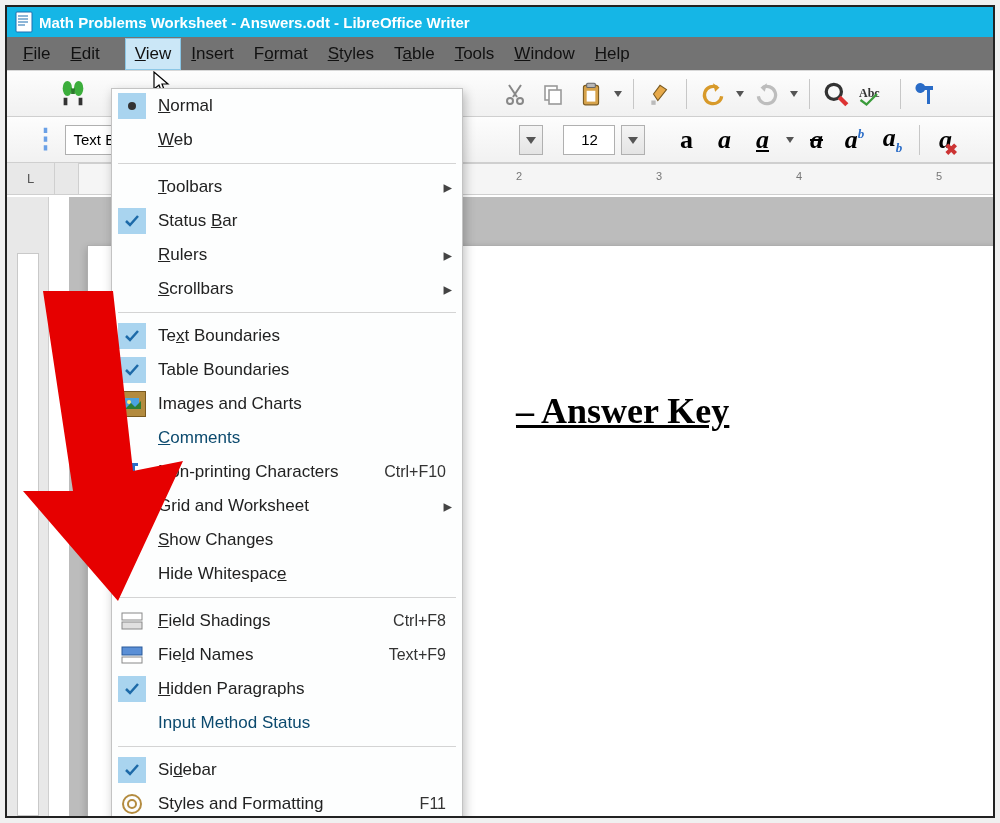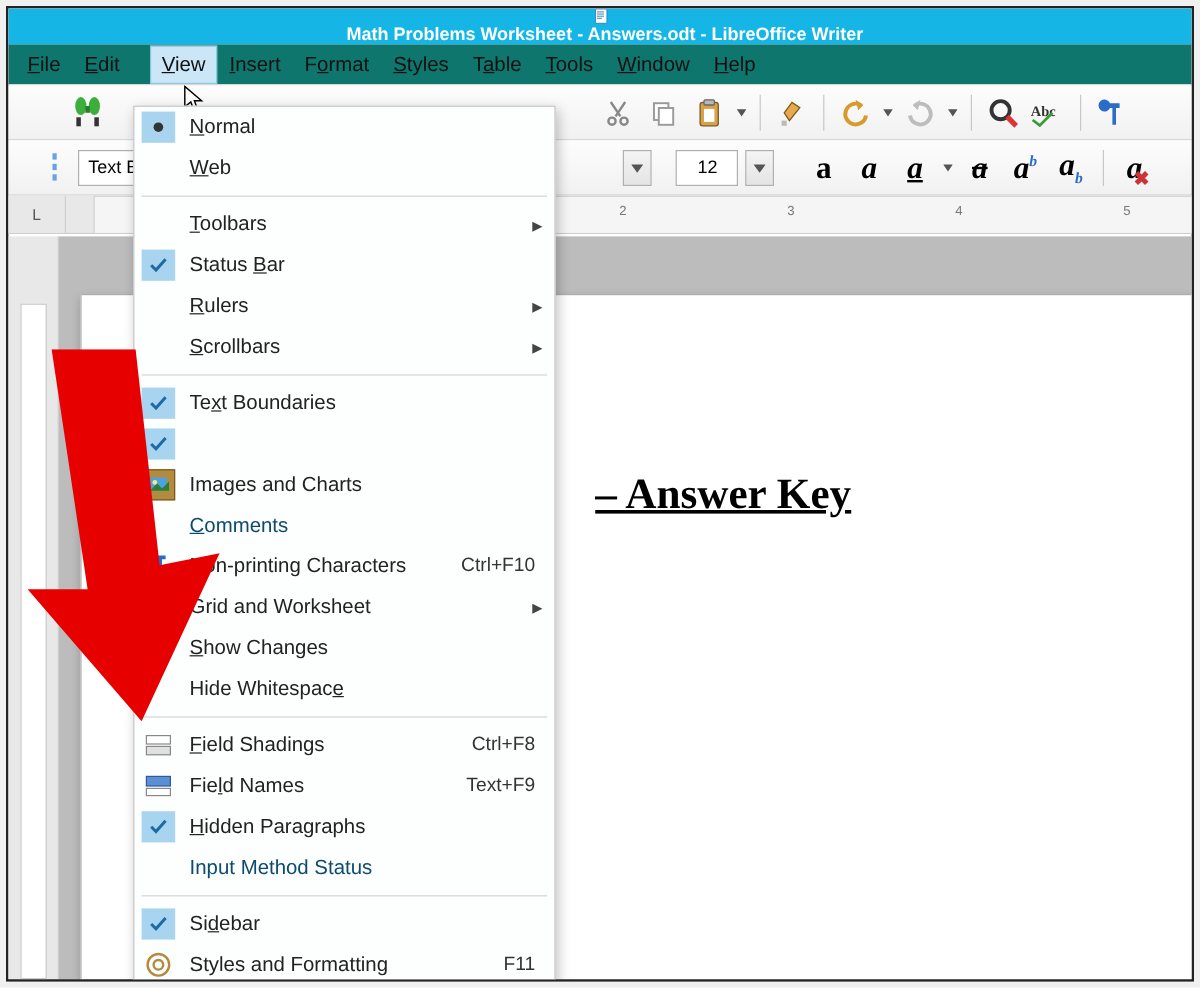--- a/index.html
+++ b/index.html
@@ -16,28 +16,27 @@
     background: #fff;
     overflow: hidden;
   }
 
   
   .titlebar {
     height: 30px;
     background: #15b6e6;
     display: flex; align-items: center;
     padding-left: 8px;
-    flex-direction: column;
   }
   .titlebar .doc-icon { width: 18px; height: 22px; margin-right: 6px; }
   .titlebar-text { color: #fff; font-size: 15px; font-weight: 600; }
 
   
   .menubar {
-    height: 34px; background: #0f766e;
+    height: 34px; background: #737373;
     display: flex; align-items: center;
     padding: 0 6px;
     border-bottom: 1px solid #d8d8d8;
   }
   .menubar .menuitem {
     padding: 6px 10px;
     font-size: 17px;
     color: #111;
     position: relative;
     cursor: default;
@@ -136,20 +135,21 @@
     flex:1; position:relative; background:#f5f5f5;
     border-top:1px solid #cfcfcf;
   }
   .ruler-h .marks { position:absolute; inset:0; }
   .ruler-h .num { position:absolute; top:6px; font-size:11px; color:#777; transform:translateX(-50%); }
 
   
   .docarea {
     position:absolute; left:0; top:190px; right:0; bottom:0;
     display:flex;
+    gap:20px;
   }
   .vruler {
     width:42px; background:#e8e8e8; border-right:1px solid #cfcfcf;
     position:relative;
   }
   .vruler .inner {
     position:absolute; left:10px; top:56px; width:22px; bottom:0;
     background:#fff; border:1px solid #c9c9c9;
   }
   .page {
@@ -428,20 +428,21 @@
       <div class="labelcol">Te<span class="ul">x</span>t Boundaries</div>
     </div>
     <div class="dd-item">
       <div class="iconcol">
           <div class="check-box">
             <svg width="18" height="18">
               <path d="M3 9 L7 13 L15 4" stroke="#1d6aa8" stroke-width="2.5" fill="none"></path>
             </svg>
           </div>
         </div>
+      <div class="labelcol">Table Boundaries</div>
     </div>
     <div class="dd-item">
       <div class="iconcol">
           <div class="check-box" style="background:#b38b3f;border:1px solid #7a5a20">
             <svg width="18" height="18">
               <rect x="2" y="3" width="14" height="11" fill="#4aa3e0"></rect>
               <circle cx="6" cy="7" r="2" fill="#ffe680"></circle>
               <path d="M2 14 L8 8 L12 12 L18 6 L18 14 Z" fill="#2e7d32"></path>
             </svg>
           </div>

